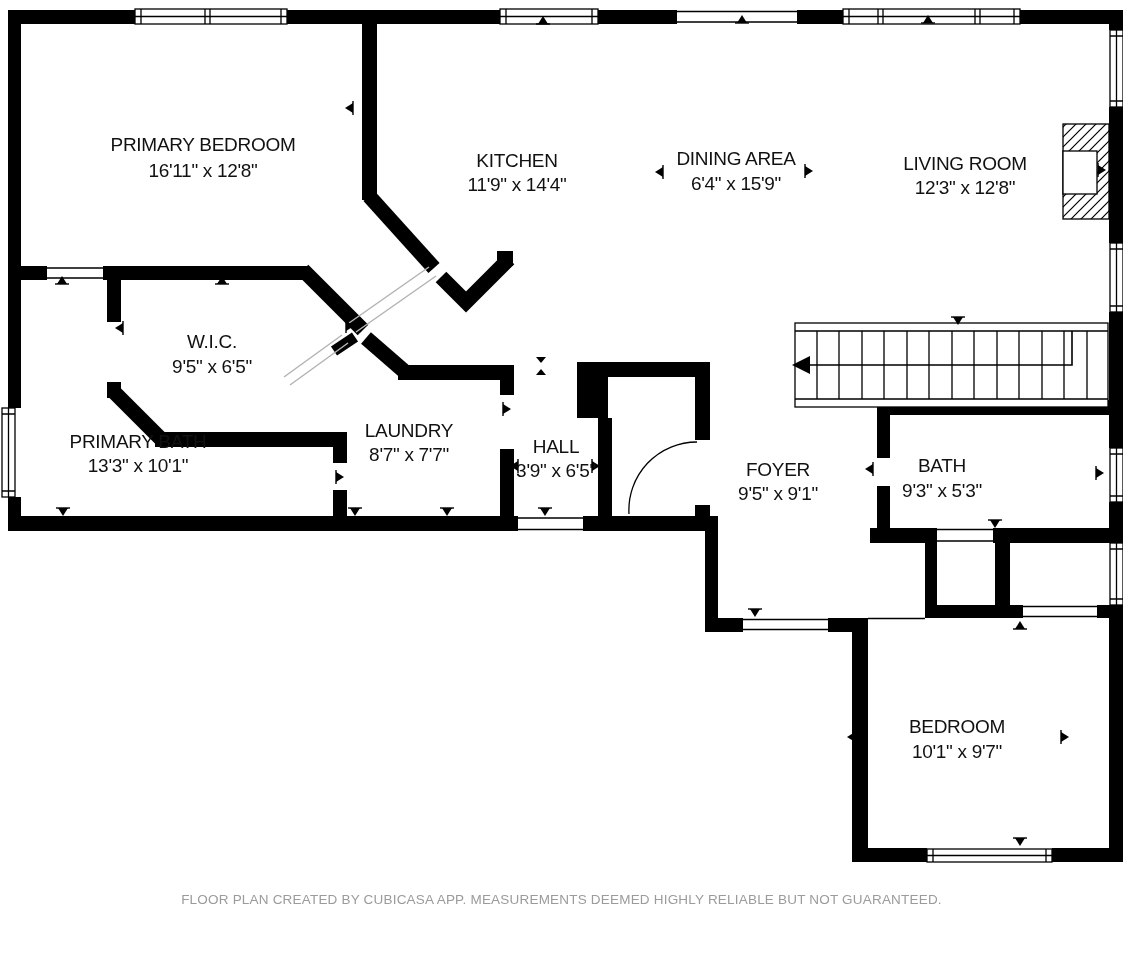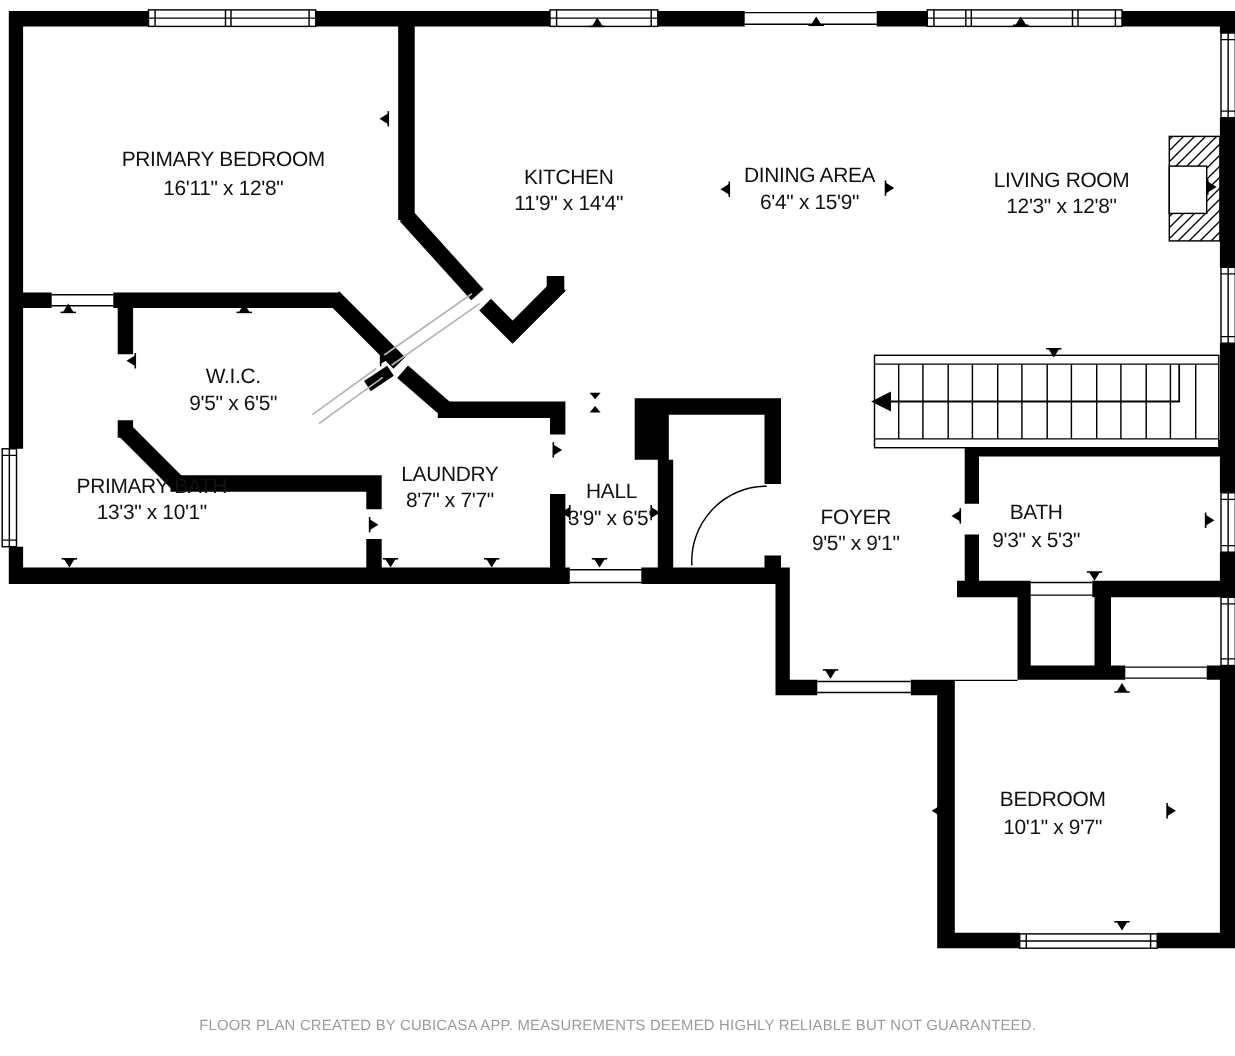--- a/index.html
+++ b/index.html
@@ -1,21 +1,21 @@
 <!DOCTYPE html>
 <html><head>
 <meta charset="utf-8">
 <style>
   html,body{margin:0;padding:0;background:#ffffff;}
   .canvas{position:relative;width:1123px;height:960px;background:#ffffff;overflow:hidden;
           font-family:"Liberation Sans", sans-serif;}
   svg{display:block;}
   .room-name,.room-dims{font-family:"Liberation Sans", sans-serif;font-size:19px;fill:#111;
           letter-spacing:-0.3px;}
-  .footer{position:absolute;left:0;right:0;top:924px;text-align:center;
+  .footer{position:absolute;left:0;right:0;top:892px;text-align:center;
           font-size:13.5px;color:#9b9b9b;letter-spacing:0.2px;}
   .wall{fill:#000;}
   .wline{stroke:#000;stroke-width:15;stroke-linecap:butt;}
   .thin{stroke:#000;stroke-width:1.3;fill:none;}
   .winframe{fill:#fff;stroke:#000;stroke-width:1.3;}
   .panel{stroke:#b4b4b4;stroke-width:1.5;fill:none;}
 </style>
 </head>
 <body>
 

